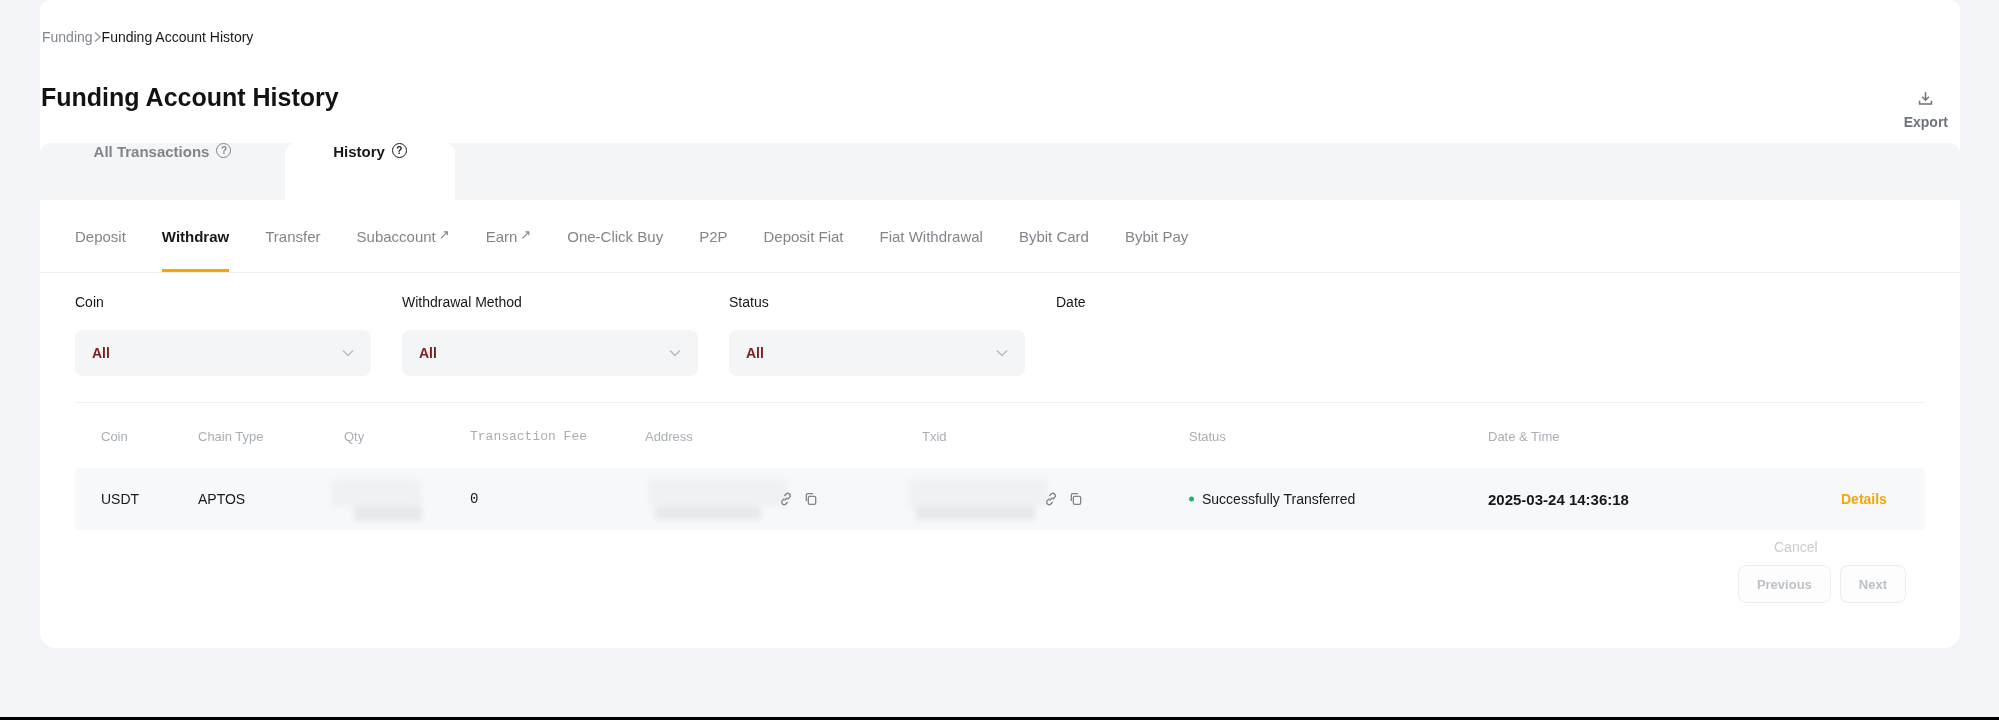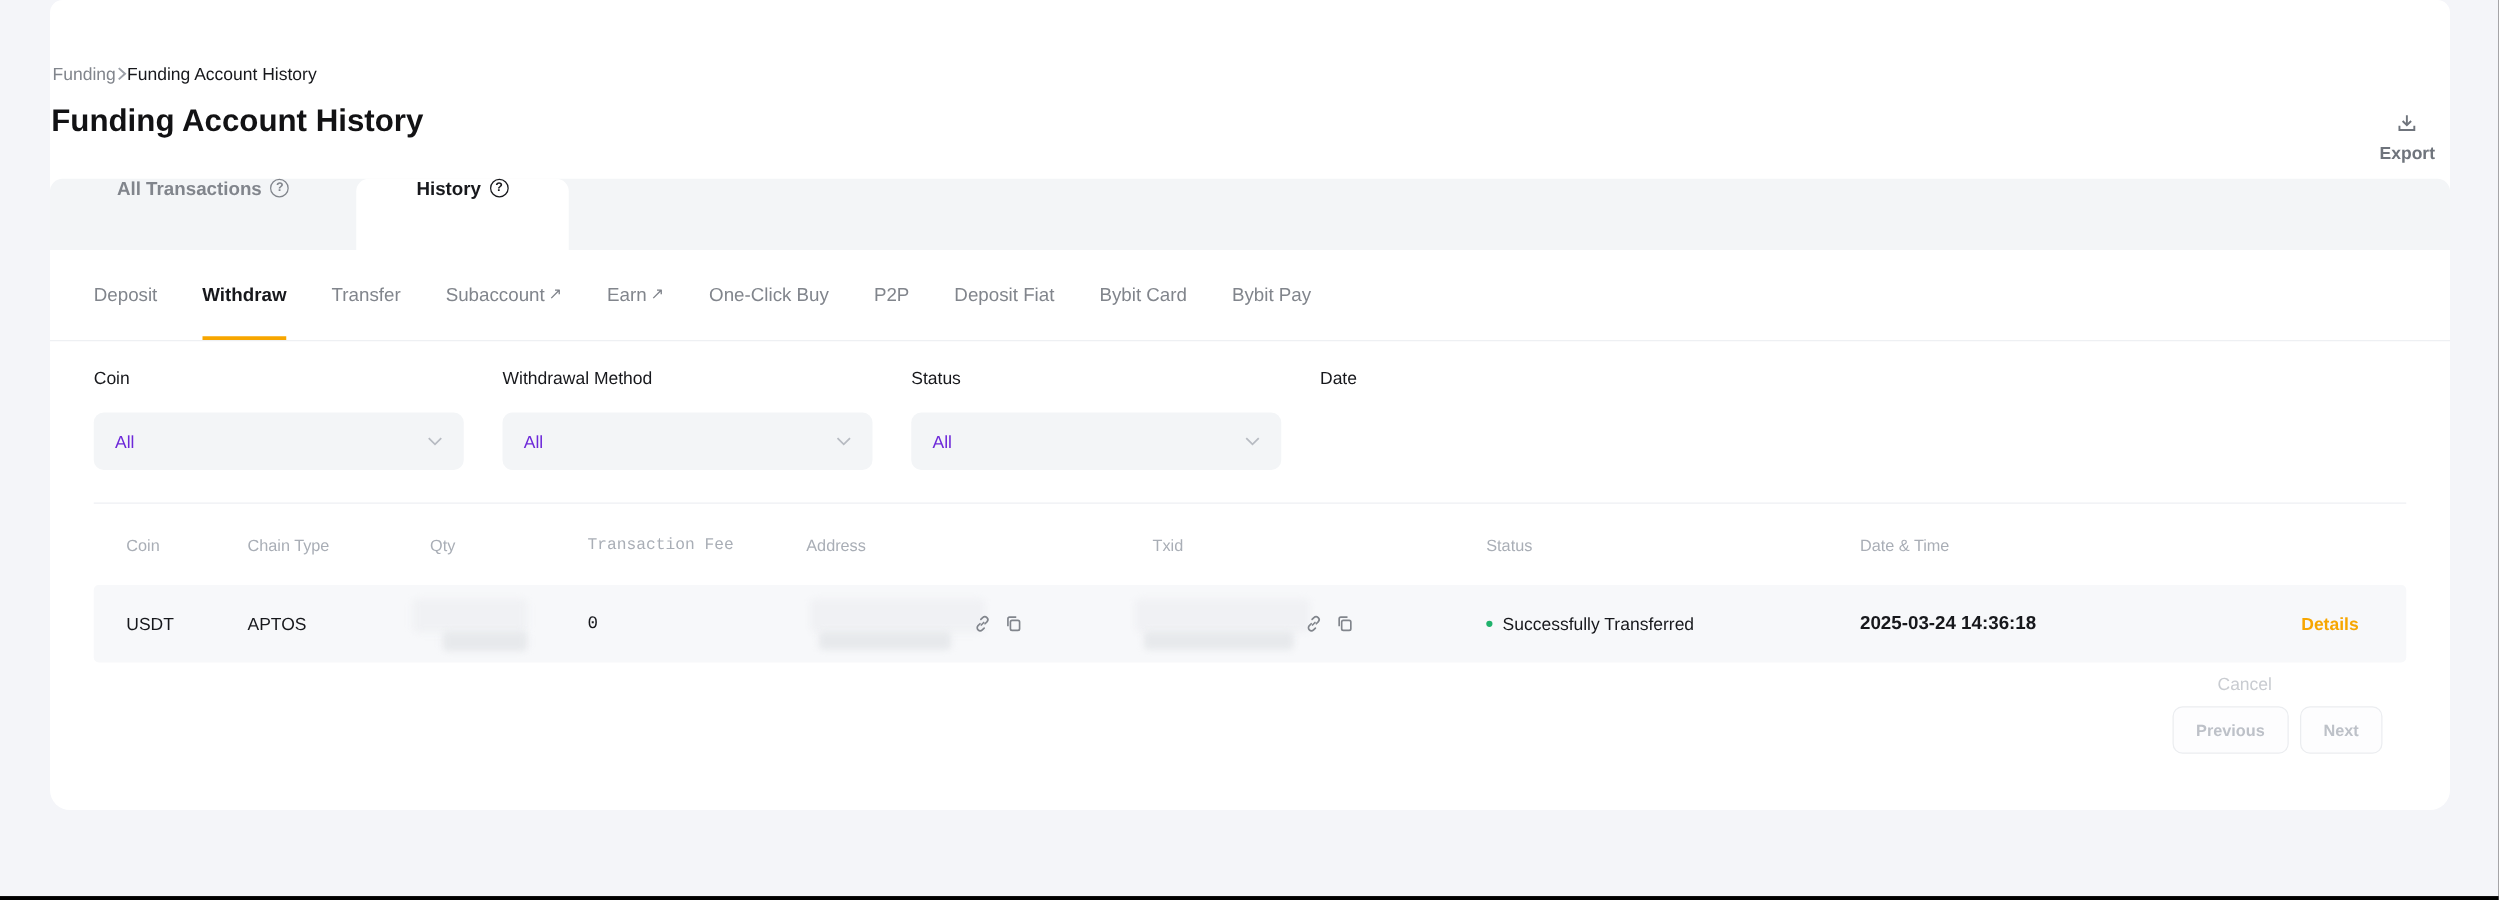--- a/index.html
+++ b/index.html
@@ -1,21 +1,21 @@
 <!DOCTYPE html>
 <html><head>
 <meta charset="utf-8">
 <style>
   * { box-sizing: border-box; }
   body { margin:0; background:#000; font-family:"Liberation Sans", sans-serif; -webkit-font-smoothing:antialiased; }
   .page { position:relative; width:1999px; height:717px; background:#f4f5f9; overflow:hidden; }
   .card { position:absolute; left:40px; top:0; width:1920px; height:648px; background:#fff; border-radius:10px 10px 16px 16px; }
 
   
-  .breadcrumb { position:absolute; left:2px; top:29px; display:flex; align-items:center; font-size:14px;margin-top:22px; }
+  .breadcrumb { position:absolute; left:2px; top:29px; display:flex; align-items:center; font-size:14px; }
   .bc-parent { color:#81858c; cursor:pointer; }
   .bc-sep { display:flex; align-items:center; color:#9ca0a8; }
   .bc-current { color:#17181c; font-weight:500; }
 
   
   .title { position:absolute; left:1px; top:83px; margin:0; font-size:25px; font-weight:700; color:#121214; letter-spacing:0; }
   .export { position:absolute; right:12px; top:90px; display:flex; align-items:center; gap:7px; color:#6f747c; font-size:14px; font-weight:700; cursor:pointer;flex-direction:column; }
   .export svg { display:block; }
 
   
@@ -29,21 +29,21 @@
   .subtab { position:relative; display:flex; align-items:center; gap:3px; cursor:pointer; white-space:nowrap; }
   .subtab.active { color:#17181c; font-weight:700; }
   .subtab.active::after { content:""; position:absolute; left:0; right:0; bottom:0; height:3px; background:#f7a600; }
   .ext { font-size:13px; color:inherit; margin-top:-4px; }
   .hdiv { position:absolute; left:0; top:272px; width:1920px; height:1px; background:#eef0f3; }
 
   
   .filters { position:absolute; left:35px; top:294px; display:flex; gap:31px; }
   .fgroup { width:296px; }
   .flabel { font-size:14px; font-weight:500; color:#17181c; height:19px; margin-bottom:17px; }
-  .ffield { height:46px; background:#f3f5f7; border-radius:8px; display:flex; align-items:center; padding:0 17px; font-size:14px; font-weight:400; color:#6d28d9; cursor:pointer; }
+  .ffield { height:46px; background:#f3f5f7; border-radius:8px; display:flex; align-items:center; padding:0 17px; font-size:14px; font-weight:700; color:#7f1d1d; cursor:pointer; }
   .ffield .chev { margin-left:auto; color:#b7bbc2; display:flex; }
   .datefield { font-weight:400; color:#b7bbc2; gap:14px; }
   .datefield .cal { margin-left:auto; color:#b7bbc2; display:flex; }
   .ph { color:#b7bbc2; }
   .range-arrow { color:#b7bbc2; font-size:14px; }
 
   
   .tdiv { position:absolute; left:35px; top:402px; width:1850px; height:1px; background:#eef0f3; }
   .thead { position:absolute; left:35px; top:403px; width:1850px; height:65px; }
   .th { position:absolute; top:50%; transform:translateY(-50%); font-size:13px; color:#a9aeb6; white-space:nowrap; }
@@ -132,20 +132,23 @@
           <span class="ext">↗</span>
         </div>
       <div class="subtab">
           <span>One-Click Buy</span>
         </div>
       <div class="subtab">
           <span>P2P</span>
         </div>
       <div class="subtab">
           <span>Deposit Fiat</span>
+        </div>
+      <div class="subtab">
+          <span>Fiat Withdrawal</span>
         </div>
       <div class="subtab">
           <span>Bybit Card</span>
         </div>
       <div class="subtab">
           <span>Bybit Pay</span>
         </div>
     </div>
     <div class="hdiv"></div>
 

